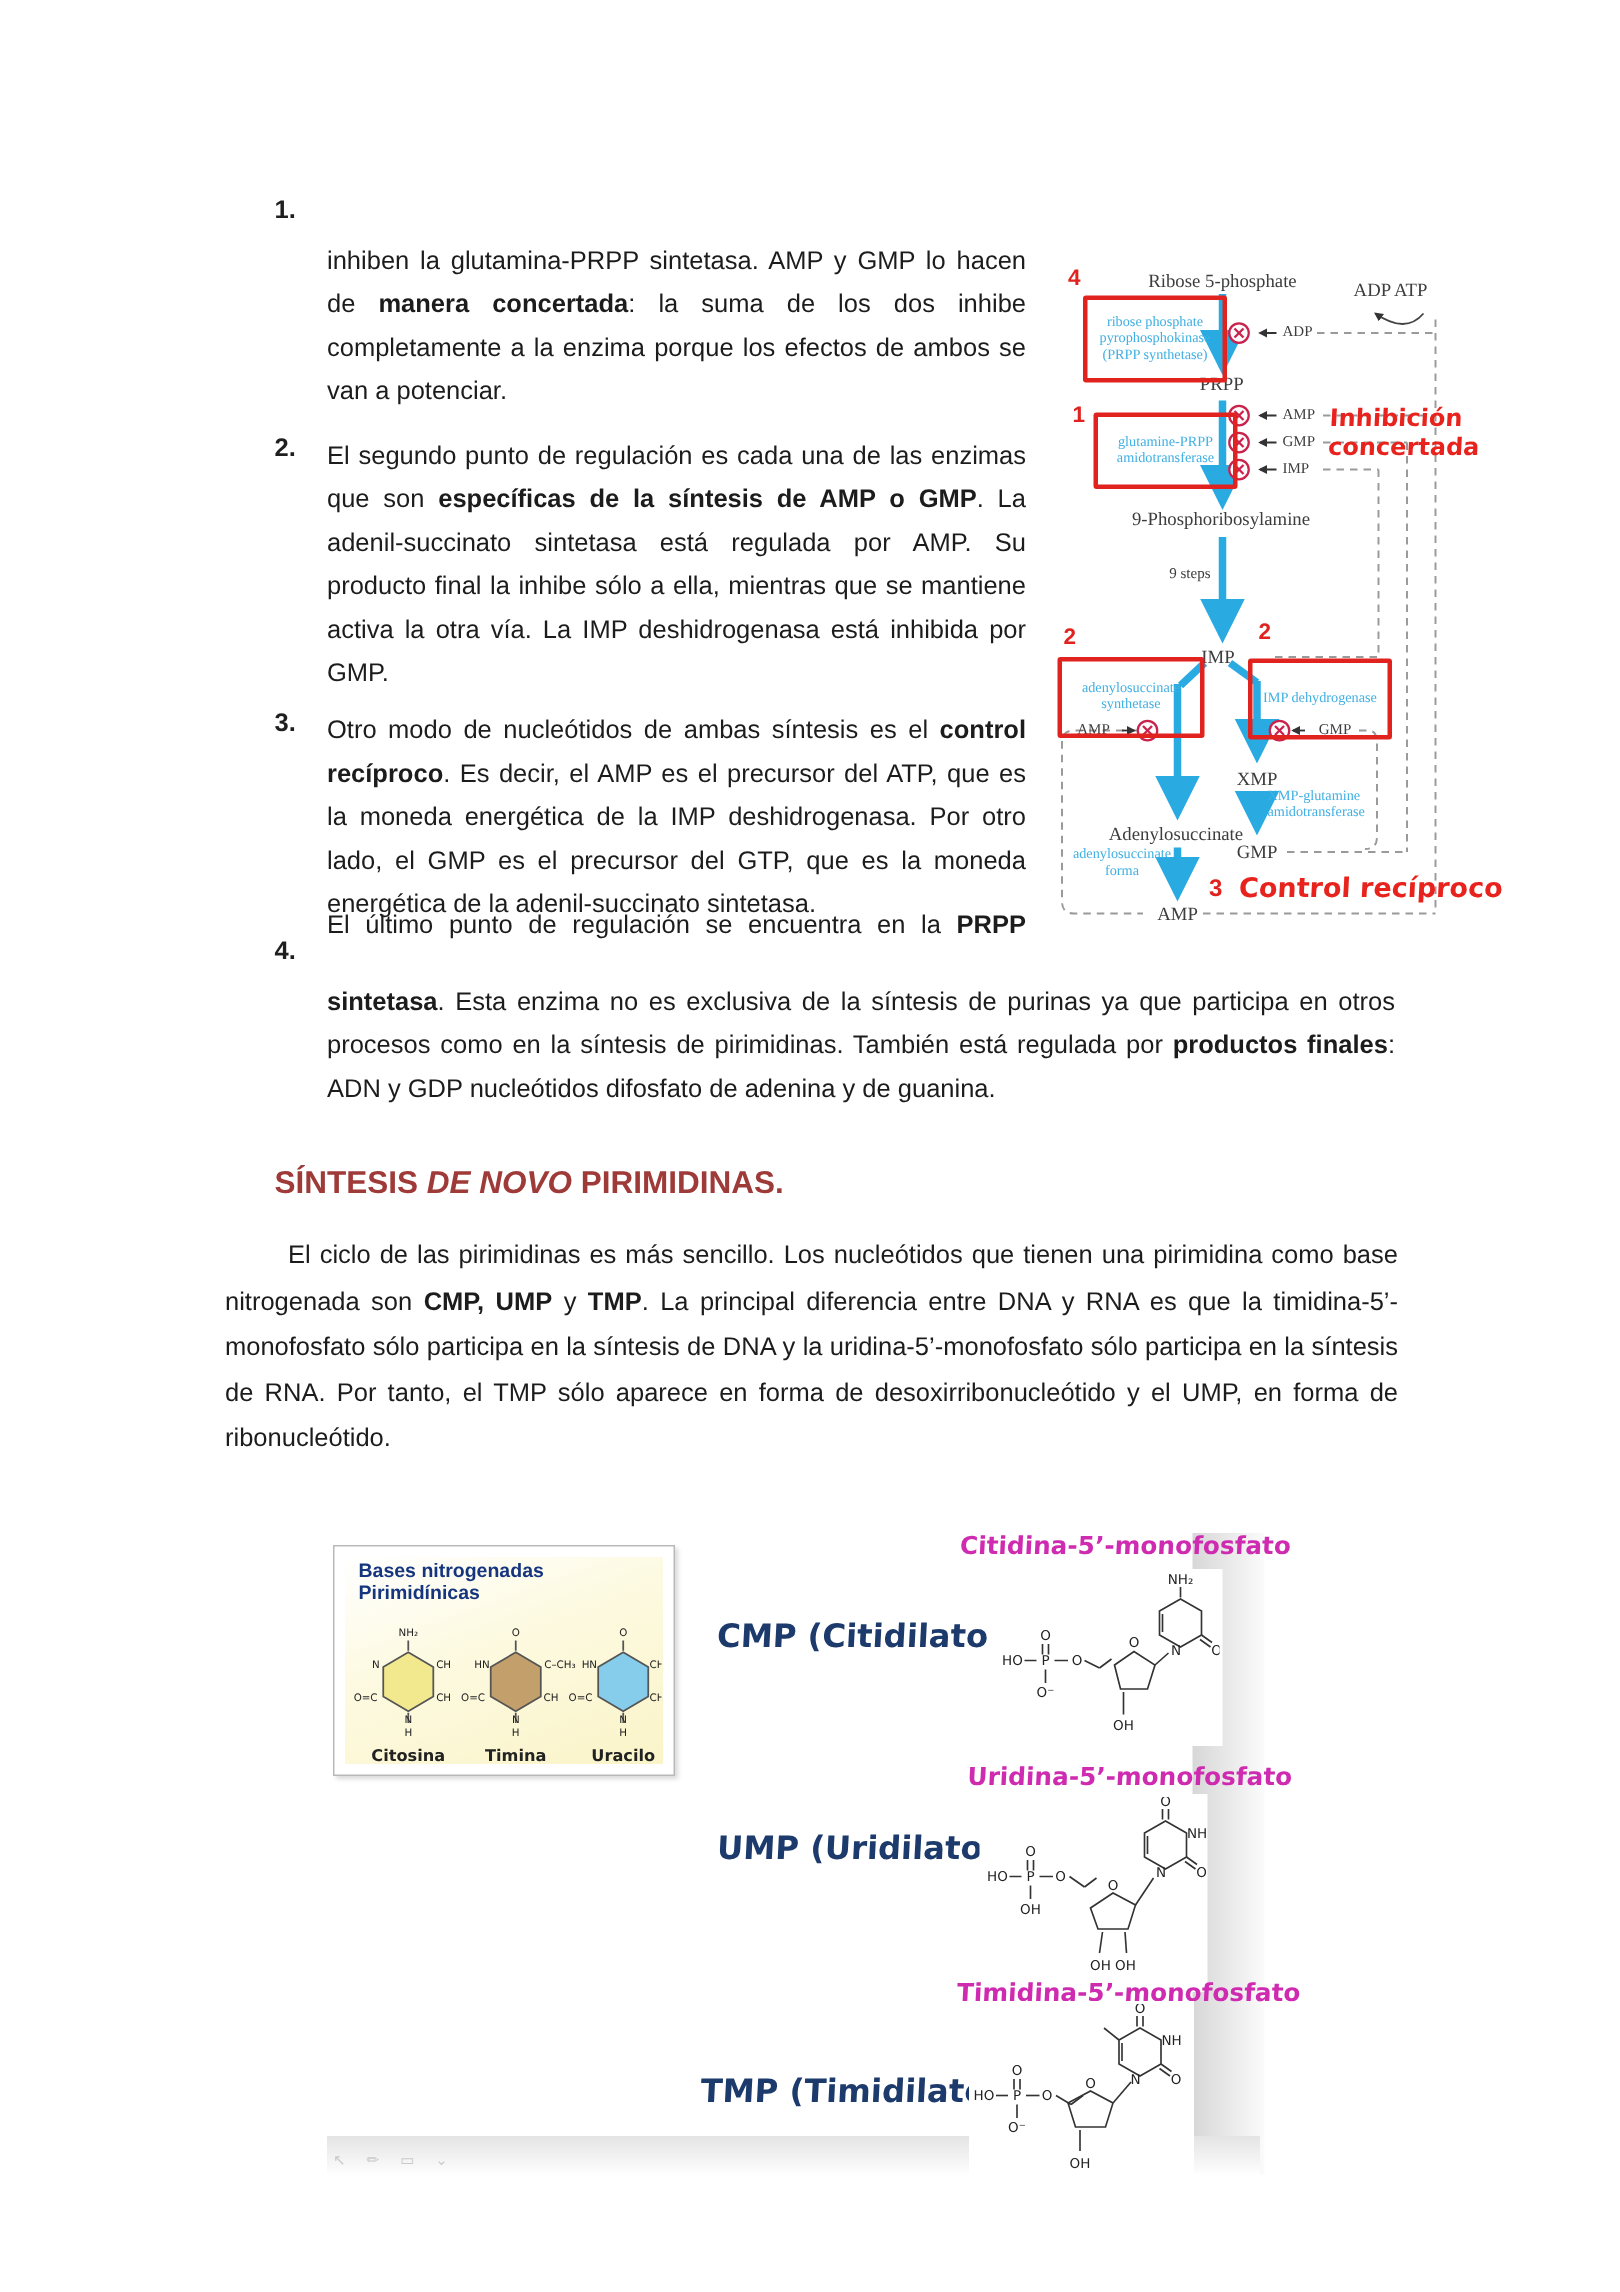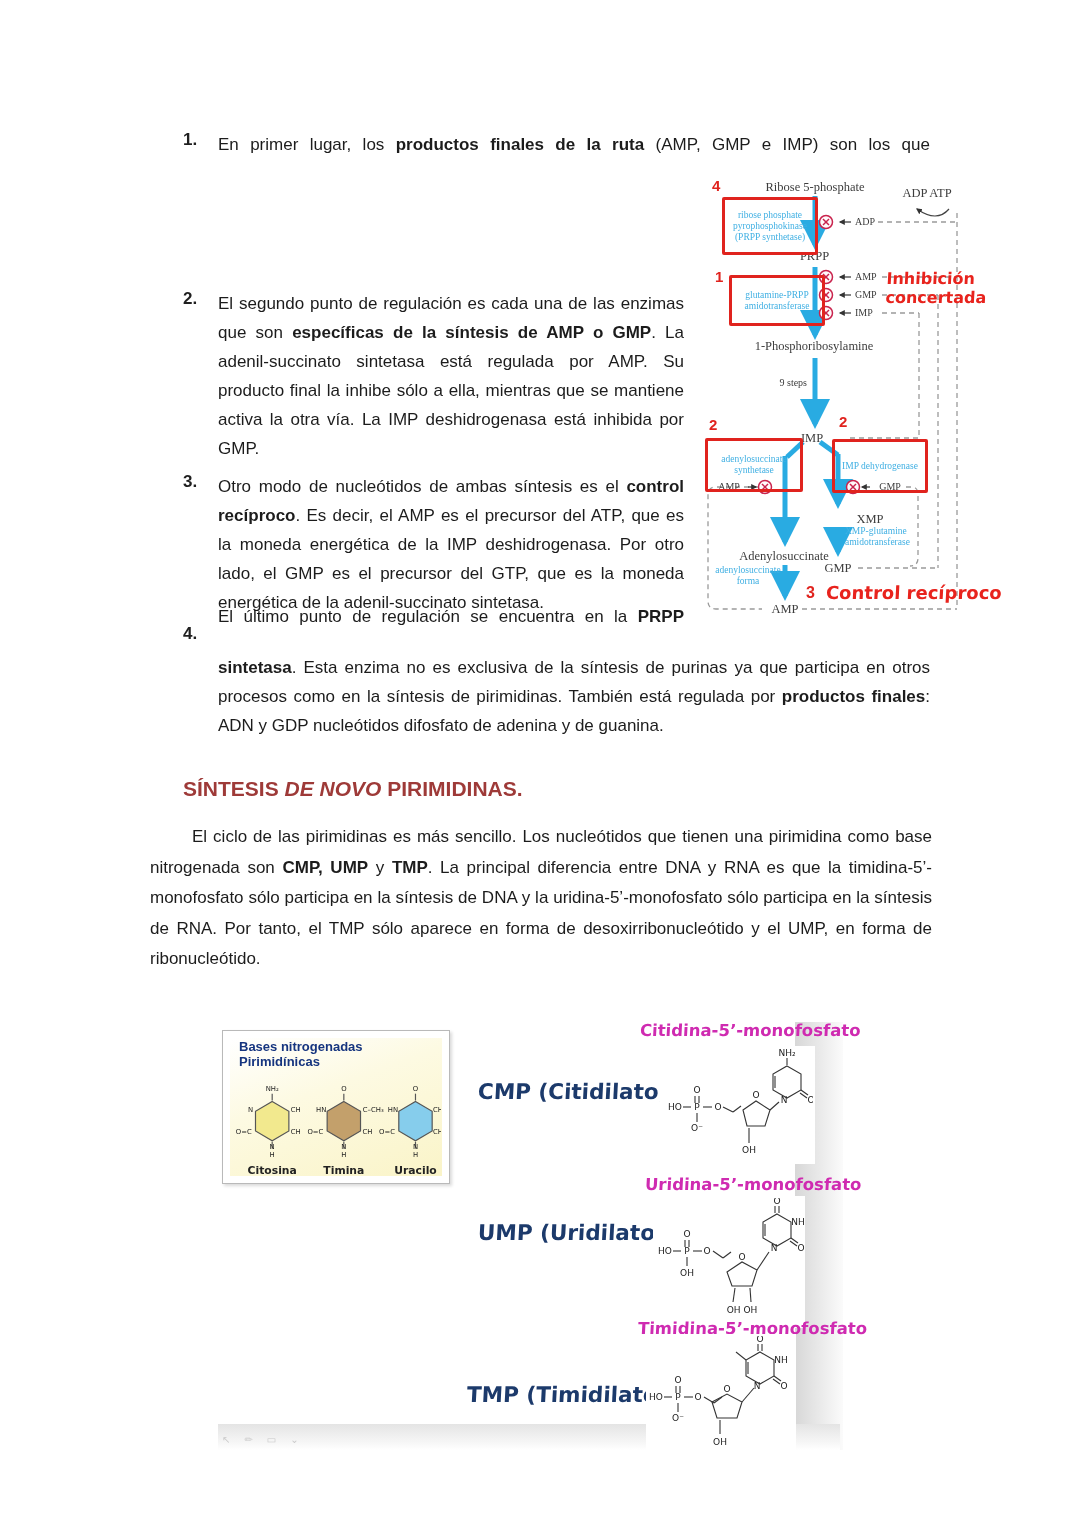--- a/index.html
+++ b/index.html
@@ -43,21 +43,21 @@
   .chem text{font-family:"DejaVu Sans",sans-serif;fill:#222;}
   .toolbar{position:absolute;left:222px;top:1434px;display:flex;gap:14px;color:#c9c9c9;font-size:10px;}
   .toolbar span{cursor:default;}
 </style>
 </head>
 <body>
 
 <div class="page">
 
   <div class="abs num" style="left:183px;top:130px;">1.</div>
-  <div class="abs bodytxt oneline" style="left:218px;top:130px;width:712px;"><span>En primer lugar, los </span><span class="b">productos finales de la ruta</span><span> (AMP, GMP e IMP) son los que</span></div>
+  <div class="abs bodytxt" style="left:218px;top:159px;width:466px;"><span>inhiben la glutamina-PRPP sintetasa. AMP y GMP lo hacen de </span><span class="b">manera concertada</span><span>: la suma de los dos inhibe completamente a la enzima porque los efectos de ambos se van a potenciar.</span></div>
 
   <div class="abs num" style="left:183px;top:289px;">2.</div>
   <div class="abs bodytxt" style="left:218px;top:289px;width:466px;"><span>El segundo punto de regulación es cada una de las enzimas que son </span><span class="b">específicas de la síntesis de AMP o GMP</span><span>. La adenil-succinato sintetasa está regulada por AMP. Su producto final la inhibe sólo a ella, mientras que se mantiene activa la otra vía. La IMP deshidrogenasa está inhibida por GMP.</span></div>
 
   <div class="abs num" style="left:183px;top:472px;">3.</div>
   <div class="abs bodytxt" style="left:218px;top:472px;width:466px;"><span>Otro modo de nucleótidos de ambas síntesis es el </span><span class="b">control recíproco</span><span>. Es decir, el AMP es el precursor del ATP, que es la moneda energética de la IMP deshidrogenasa. Por otro lado, el GMP es el precursor del GTP, que es la moneda energética de la adenil-succinato sintetasa.</span></div>
 
   <div class="abs num" style="left:183px;top:624px;">4.</div>
   <div class="abs bodytxt oneline" style="left:218px;top:602px;width:466px;"><span>El último punto de regulación se encuentra en la </span><span class="b">PRPP</span></div>
   <div class="abs bodytxt" style="left:218px;top:653px;width:712px;"><span class="b">sintetasa</span><span>. Esta enzima no es exclusiva de la síntesis de purinas ya que participa en otros procesos como en la síntesis de pirimidinas. También está regulada por </span><span class="b">productos finales</span><span>: ADN y GDP nucleótidos difosfato de adenina y de guanina.</span></div>
@@ -145,24 +145,24 @@
             <circle r="6.5"></circle>
             <line x1="-3" y1="-3" x2="3" y2="3"></line>
             <line x1="-3" y1="3" x2="3" y2="-3"></line>
           </g>
       </g>
     </svg>
 
     <div class="dn" style="left:55px;top:5px;width:120px;">Ribose 5-phosphate</div>
     <div class="dn" style="left:197px;top:11px;width:60px;">ADP  ATP</div>
     <div class="dn" style="left:92px;top:74px;width:45px;">PRPP</div>
-    <div class="dn" style="left:38px;top:164px;width:152px;">1-Phosphoribosylamine</div>
+    <div class="dn" style="left:38px;top:164px;width:152px;">9-Phosphoribosylamine</div>
     <div class="dn dsmall" style="left:52px;top:202px;width:55px;text-align:right;">9 steps</div>
     <div class="dn" style="left:91px;top:256px;width:42px;">IMP</div>
-    <div class="dn" style="left:117px;top:337px;width:42px;margin-left:32px;">XMP</div>
+    <div class="dn" style="left:117px;top:337px;width:42px;">XMP</div>
     <div class="dn" style="left:34px;top:374px;width:100px;">Adenylosuccinate</div>
     <div class="dn" style="left:117px;top:386px;width:42px;">GMP</div>
     <div class="dn" style="left:64px;top:427px;width:42px;">AMP</div>
 
     <div class="dn dsmall" style="left:155px;top:41px;width:34px;text-align:left;">ADP</div>
     <div class="dn dsmall" style="left:155px;top:96px;width:36px;text-align:left;">AMP</div>
     <div class="dn dsmall" style="left:155px;top:114px;width:36px;text-align:left;">GMP</div>
     <div class="dn dsmall" style="left:155px;top:132px;width:36px;text-align:left;">IMP</div>
     <div class="dn dsmall" style="left:12px;top:306px;width:34px;">AMP</div>
     <div class="dn dsmall" style="left:172px;top:306px;width:36px;">GMP</div>

